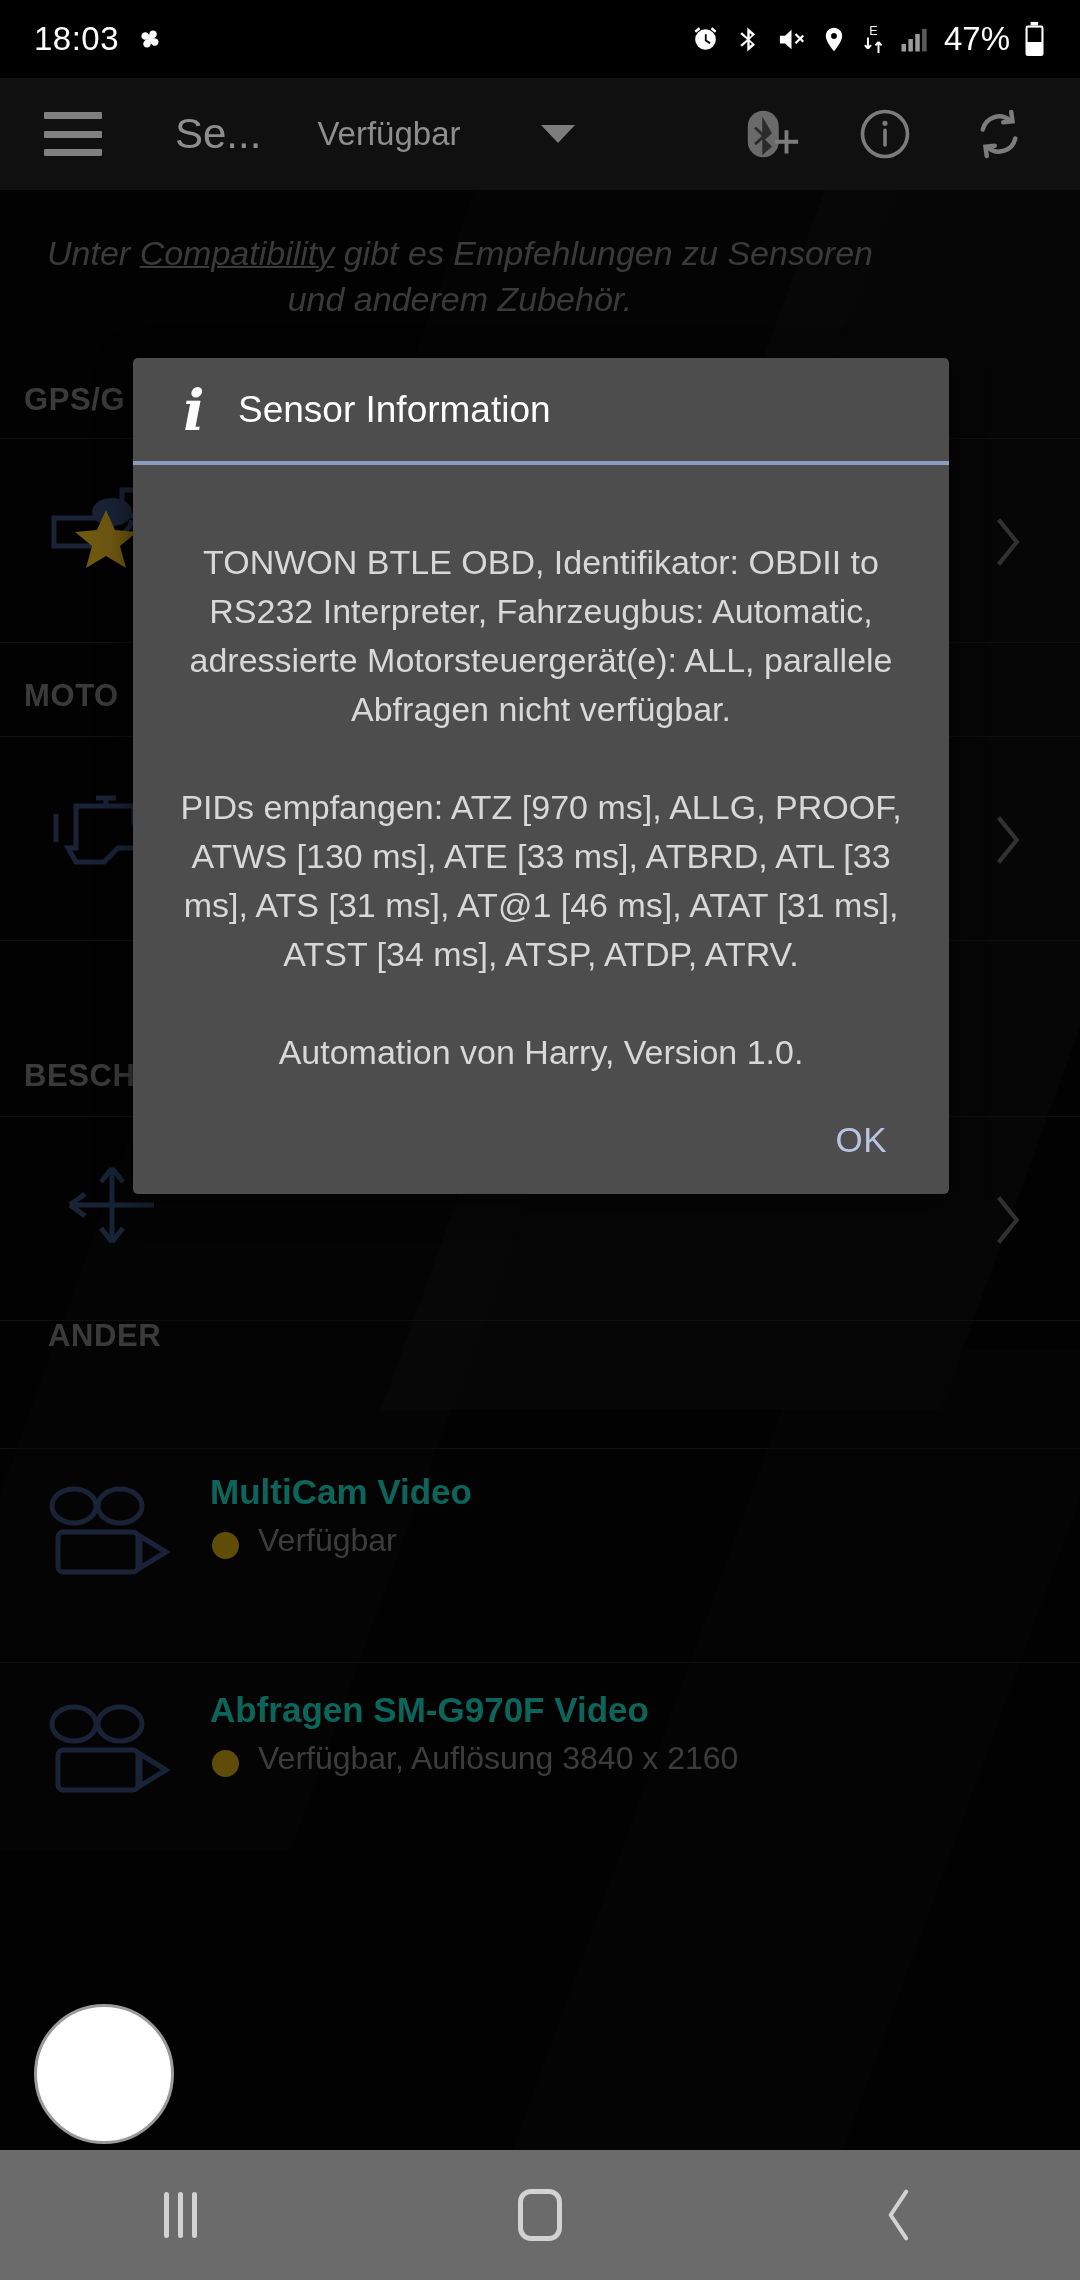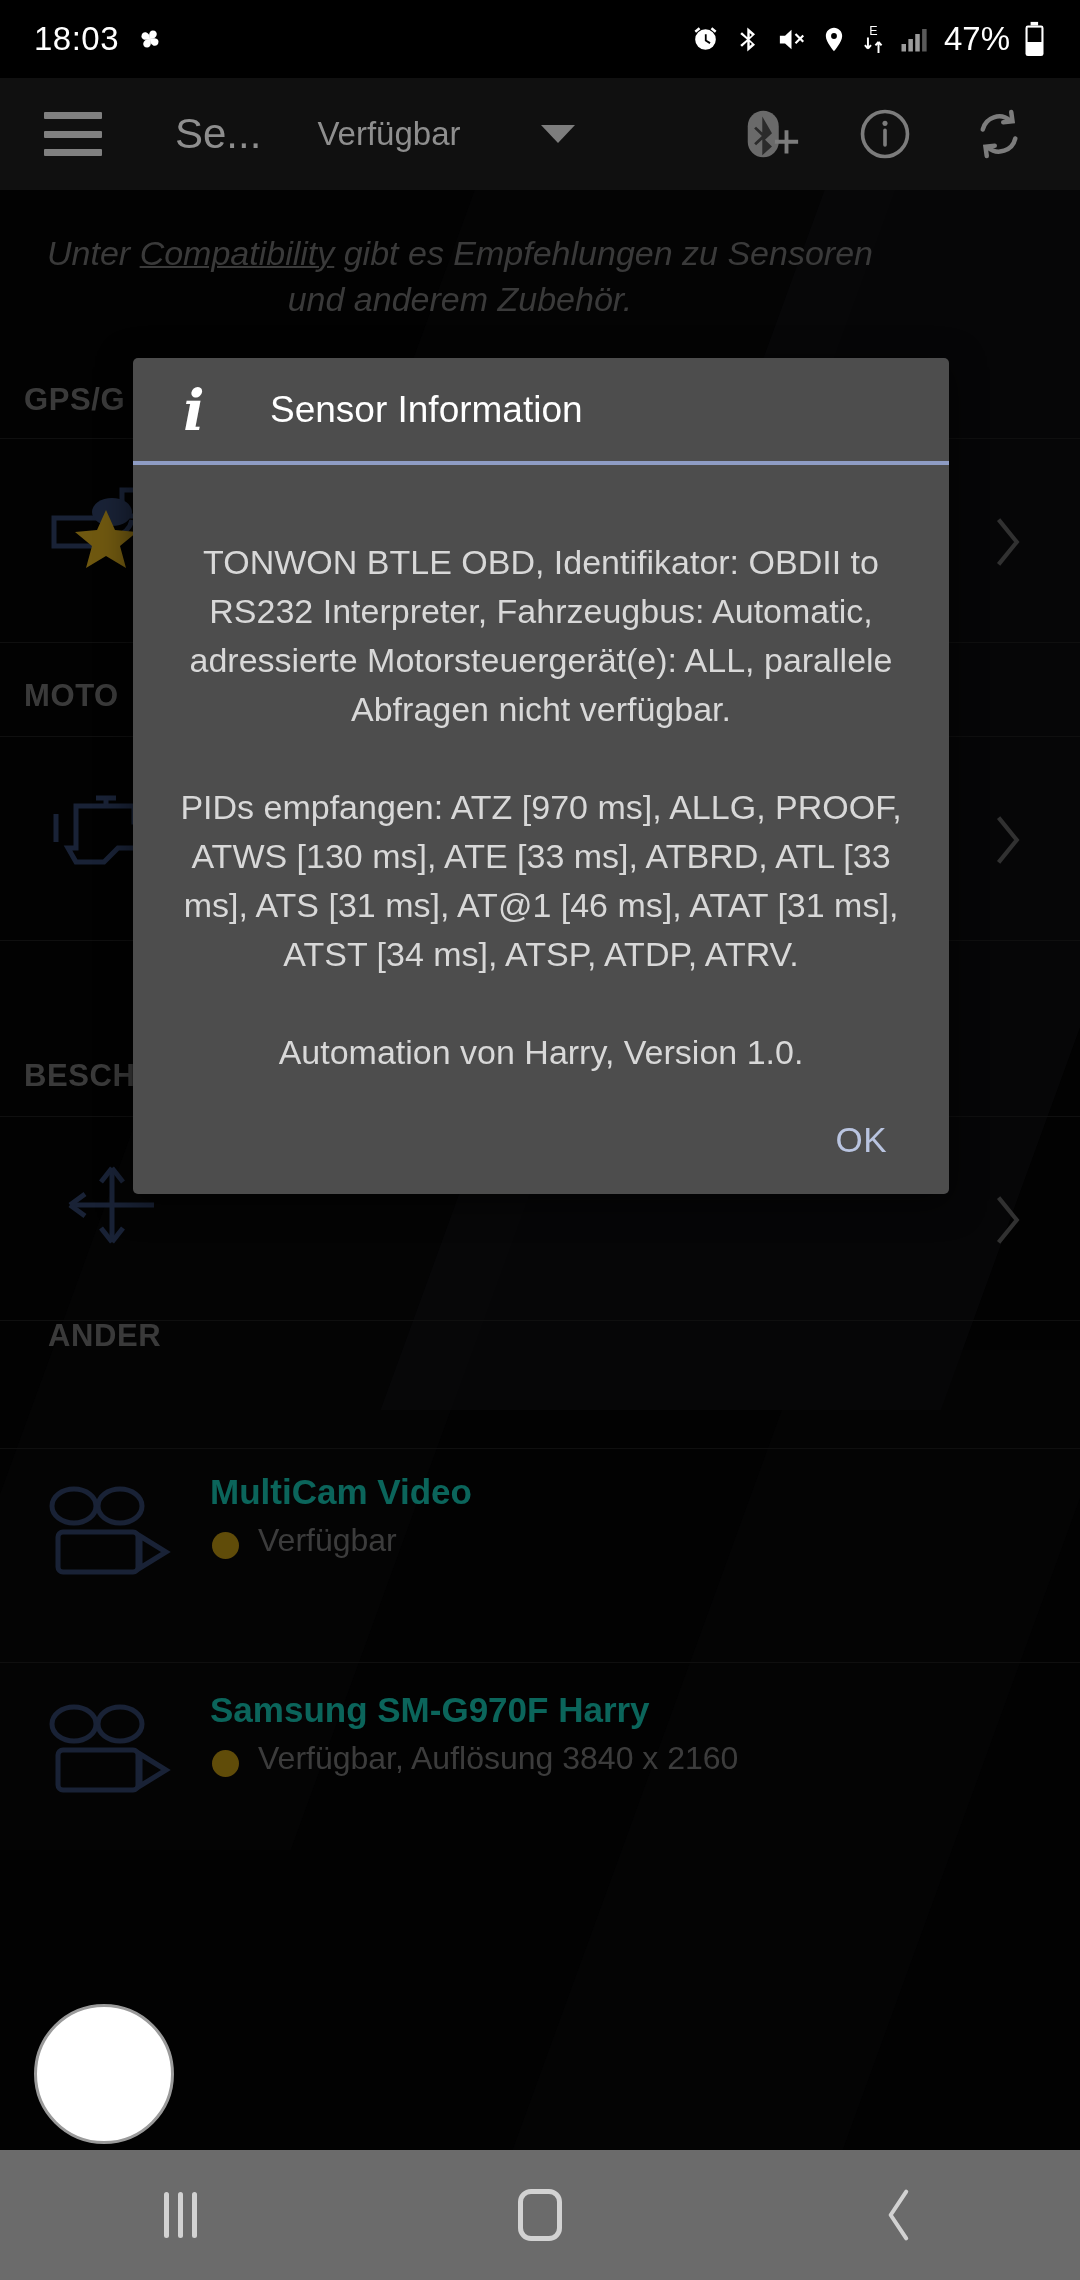--- a/index.html
+++ b/index.html
@@ -90,21 +90,21 @@
     box-shadow:0 8px 34px rgba(0,0,0,.6);
     display:flex; flex-direction:column;
   }
   #dlg-header{
     height:103px; display:flex; align-items:center; padding:0 0 0 33px;
   }
   #dlg-i{
     font-family:"DejaVu Serif", serif; font-style:italic; font-weight:bold;
     font-size:56px; color:#fff; width:56px; text-align:center;
   }
-  #dlg-title{ font-size:37px; color:#fff; margin-left:48px; }
+  #dlg-title{ font-size:37px; color:#fff; margin-left:16px; }
   #dlg-rule{ height:4px; background:#8e9cc4; }
   #dlg-body{
     flex:1; padding:34px 42px 0 42px;
     color:#d8d8d8; font-size:34px; line-height:49px; text-align:center;
     white-space:pre-wrap; overflow:hidden;margin-top:39px;
   }
   #dlg-actions{ height:108px; display:flex; align-items:center; justify-content:flex-end; padding-right:62px; }
   #dlg-ok{ font-size:35px; color:#b9c4e0; letter-spacing:.5px; background:none; border:none; cursor:pointer; font-family:inherit;}
 
   
@@ -315,21 +315,21 @@
 
     <div class="row" style="top:1488px; height:180px;">
       <div class="row-ico" style="top:18px;">
         <svg width="150" height="110" viewBox="0 0 150 110" fill="none" stroke="#2e3f63" stroke-width="5">
           <ellipse cx="34" cy="28" rx="22" ry="17"></ellipse>
           <ellipse cx="80" cy="28" rx="22" ry="17"></ellipse>
           <rect x="18" y="54" width="80" height="40" rx="5"></rect>
           <path d="M100 58l26 16-26 16z"></path>
         </svg>
       </div>
-      <div class="row-title" style="top:12px;">Samsung SM-G970F Harry</div>
+      <div class="row-title" style="top:12px;">Abfragen SM-G970F Video</div>
       <div class="dot" style="top: 72px; background: rgb(176, 138, 18);"></div>
       <div class="row-sub" style="top:62px;">Verfügbar, Auflösung 3840 x 2160</div>
     </div>
 
     <div id="scrim"></div>
   </div>
 
   <div id="dialog">
     <div id="dlg-header">
       <div id="dlg-i">i</div>

